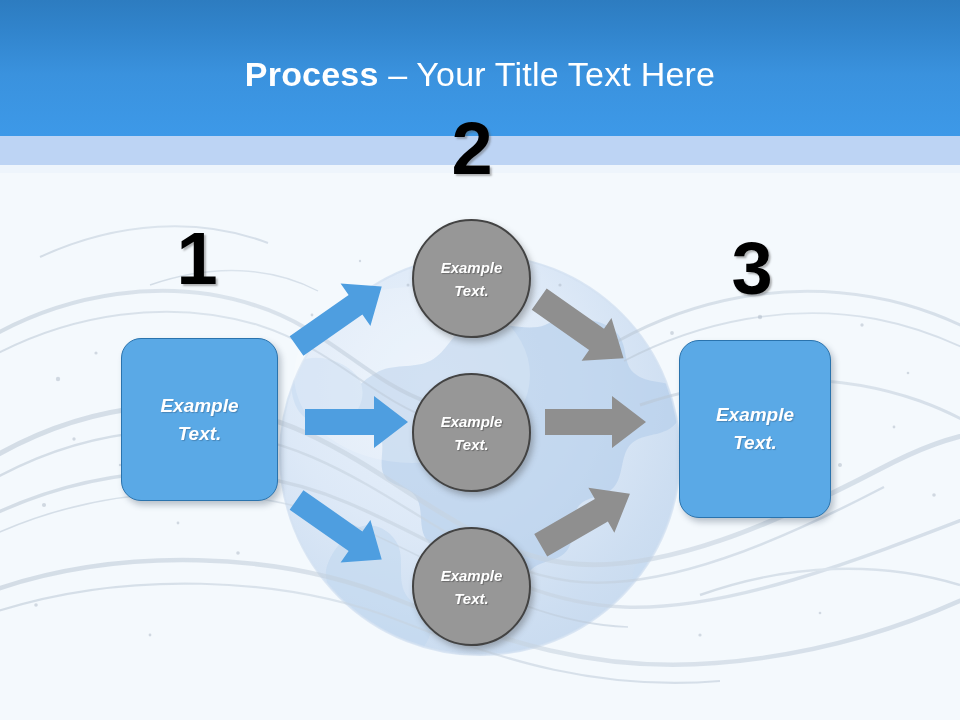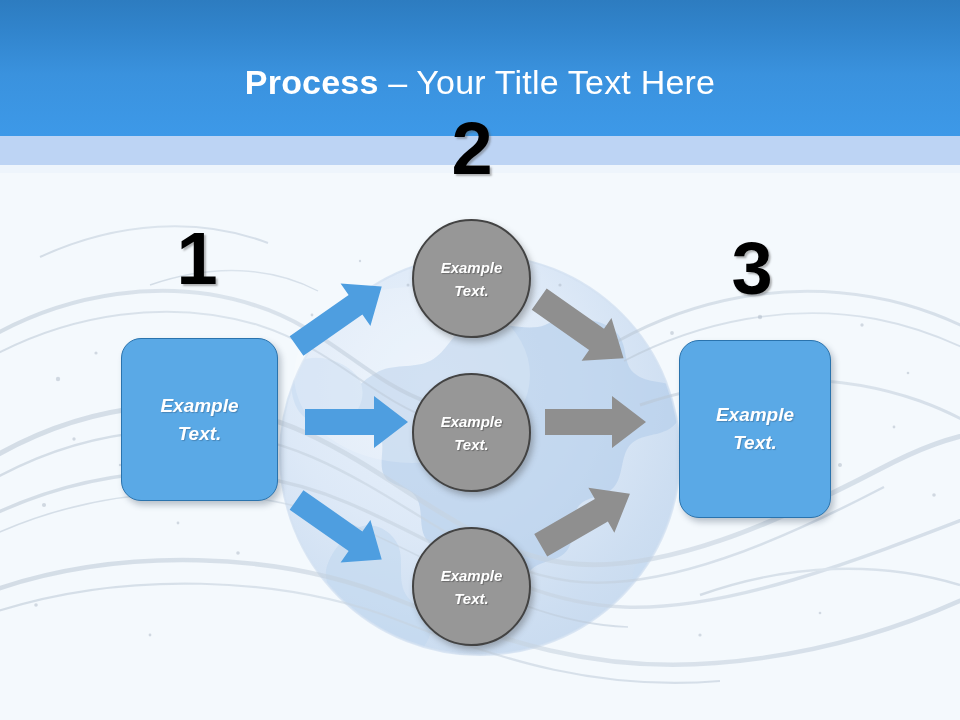--- a/index.html
+++ b/index.html
@@ -41,21 +41,21 @@
     left: 0;
     top: 165px;
     width: 960px;
     height: 8px;
     background: #eef5fc;
   }
 
   .slide-title {
     position: absolute;
     left: 0;
-    top: 62px;
+    top: 54px;
     width: 960px;
     text-align: center;
     color: #ffffff;
     font-size: 34px;
     line-height: 40px;
     letter-spacing: 0.2px;
     white-space: nowrap;
   }
   .slide-title .t-strong { font-weight: bold; }
   .slide-title .t-rest { font-weight: normal; }

